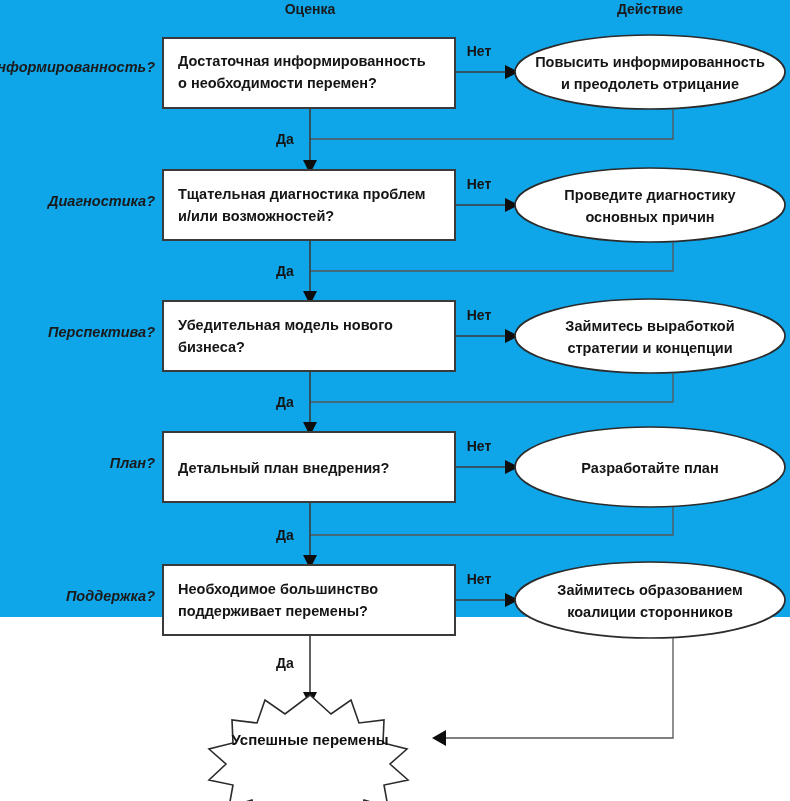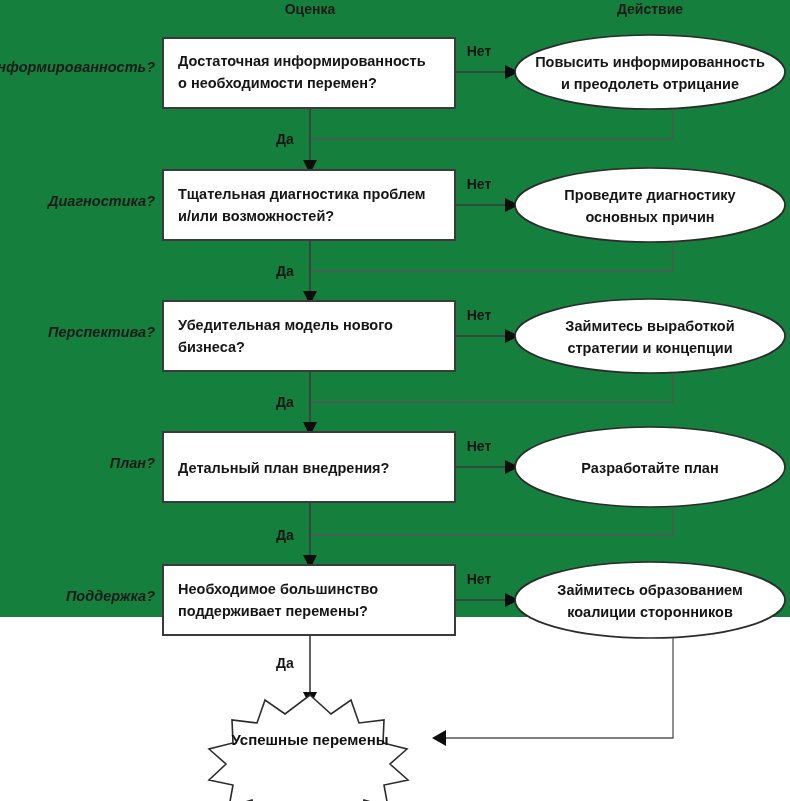--- a/index.html
+++ b/index.html
@@ -10,21 +10,21 @@
   body {
     width: 790px;
     height: 801px;
     font-family: "Liberation Sans", sans-serif;
     overflow: hidden;
   }
   #chart-root {
     position: relative;
     width: 790px;
     height: 617px;
-    background: #15803d;
+    background: #0ea5e9;
   }
   svg#flow {
     display: block;
     width: 790px;
     height: 801px;
   }
   .col-header {
     font-family: "Liberation Sans", sans-serif;
     font-weight: bold;
     font-size: 14px;

